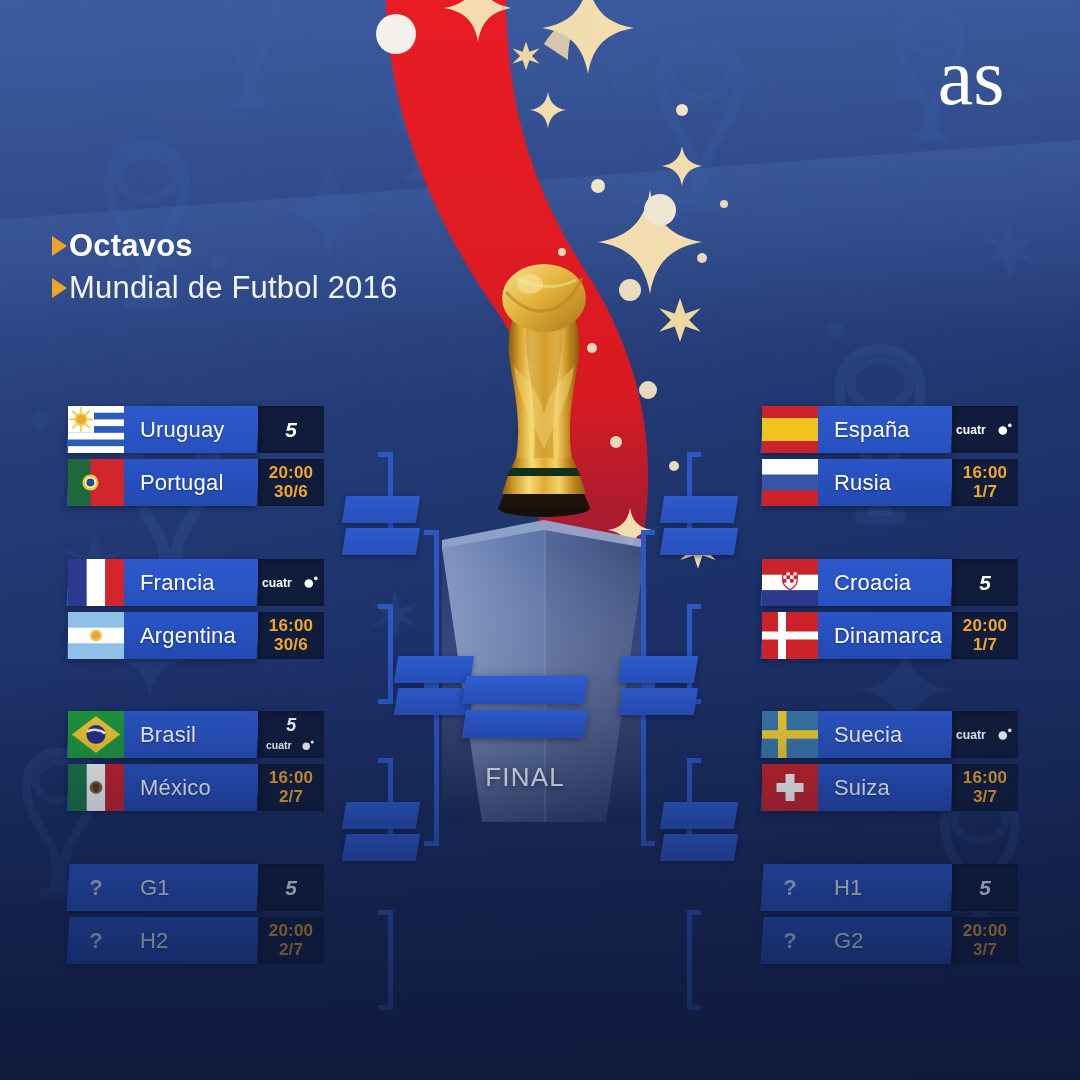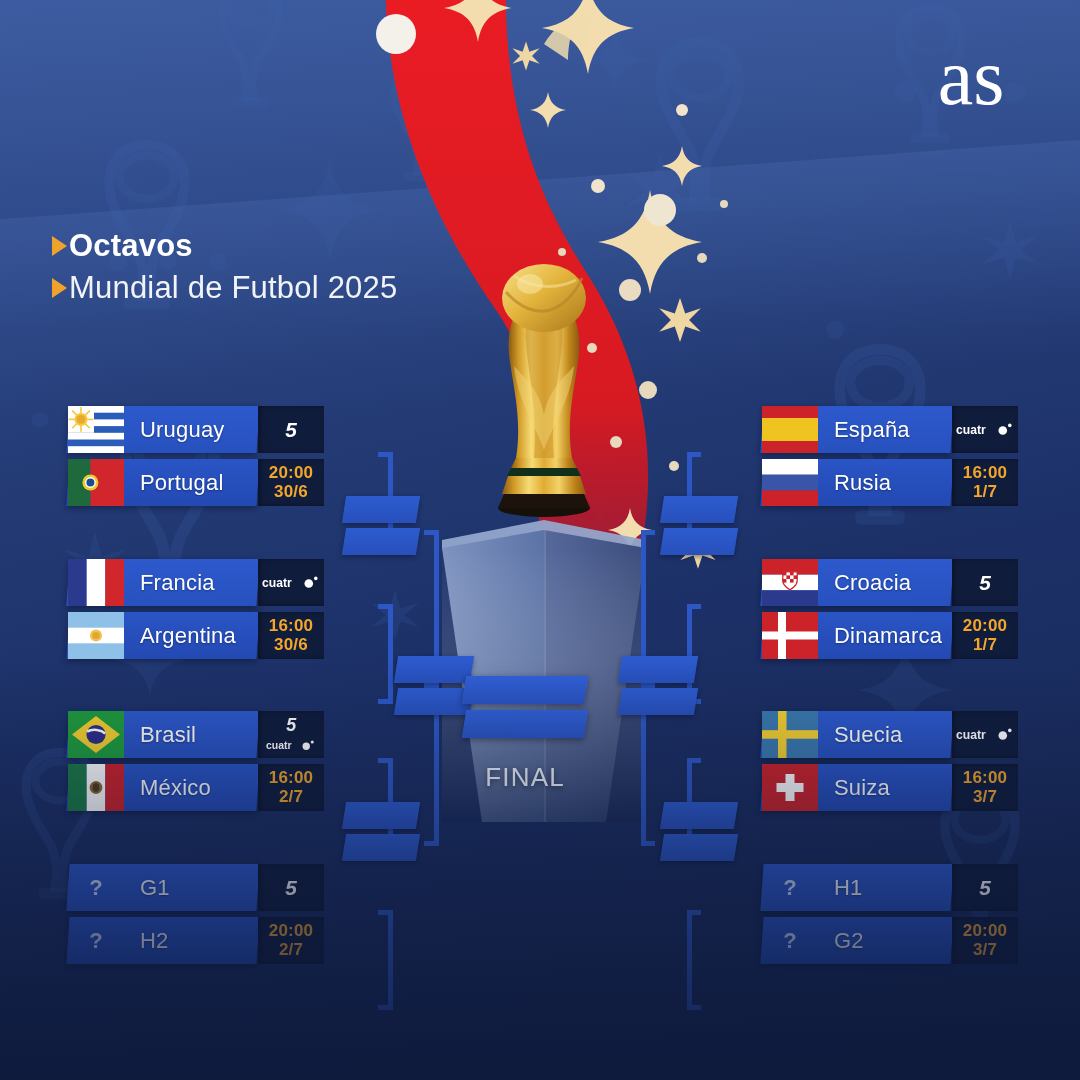--- a/index.html
+++ b/index.html
@@ -296,21 +296,21 @@
     <text x="65" y="70" text-anchor="middle" font-family="'Liberation Serif', serif" font-size="80" fill="#ffffff">as</text>
   </svg>
 
   <div class="titles">
     <div class="title-row">
       <div class="tri"></div>
       <div class="t1">Octavos</div>
     </div>
     <div class="title-row">
       <div class="tri"></div>
-      <div class="t2">Mundial de Futbol 2025</div>
+      <div class="t2">Mundial de Futbol 2016</div>
     </div>
   </div>
 
   <div class="card" id="card-L0" style="left:68px; top:406px;">
       <div class="row top">
         <div class="rowbody">
           <span class="deskew"><span class="flag"><svg viewBox="0 0 56 47">
                 <rect width="56" height="47" fill="#fff"></rect>
       <g fill="#2b5cb8">
                   <rect y="6.7" width="56" height="6.7"></rect>

